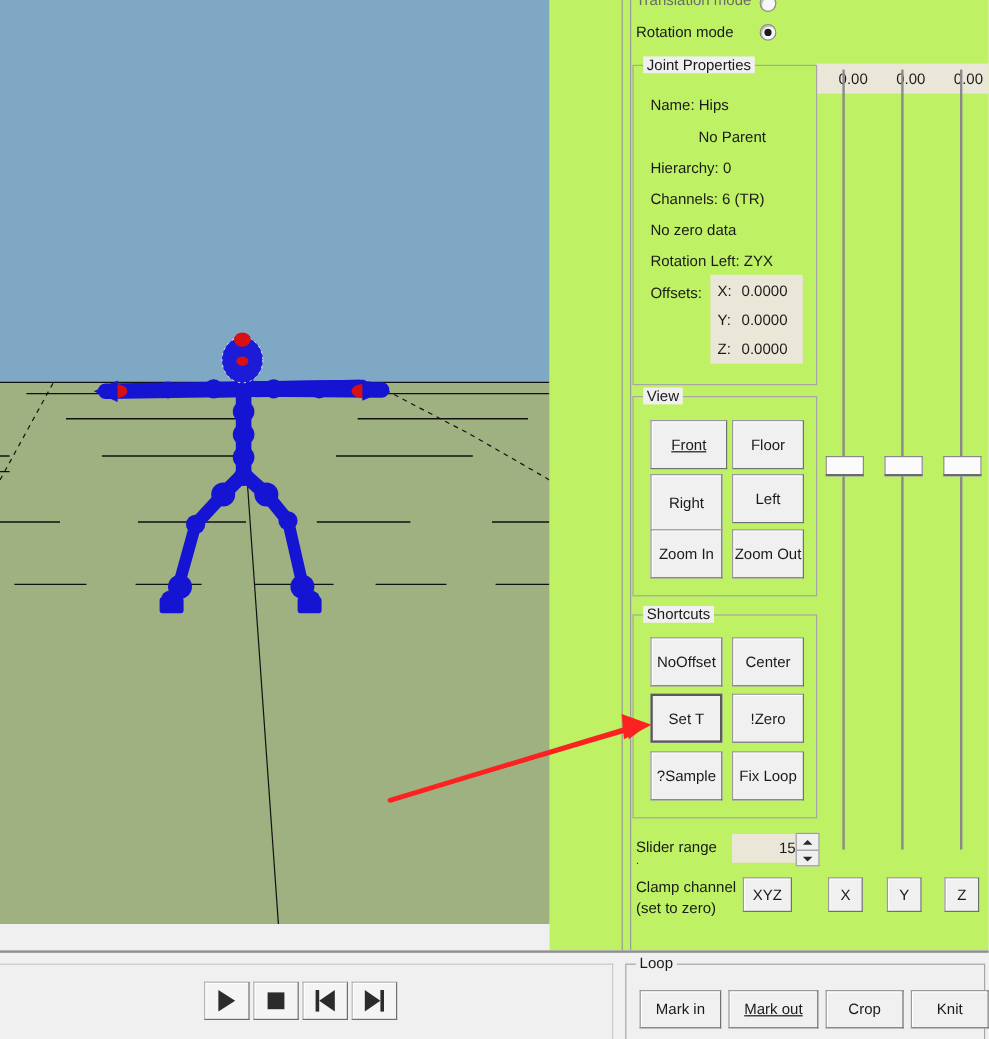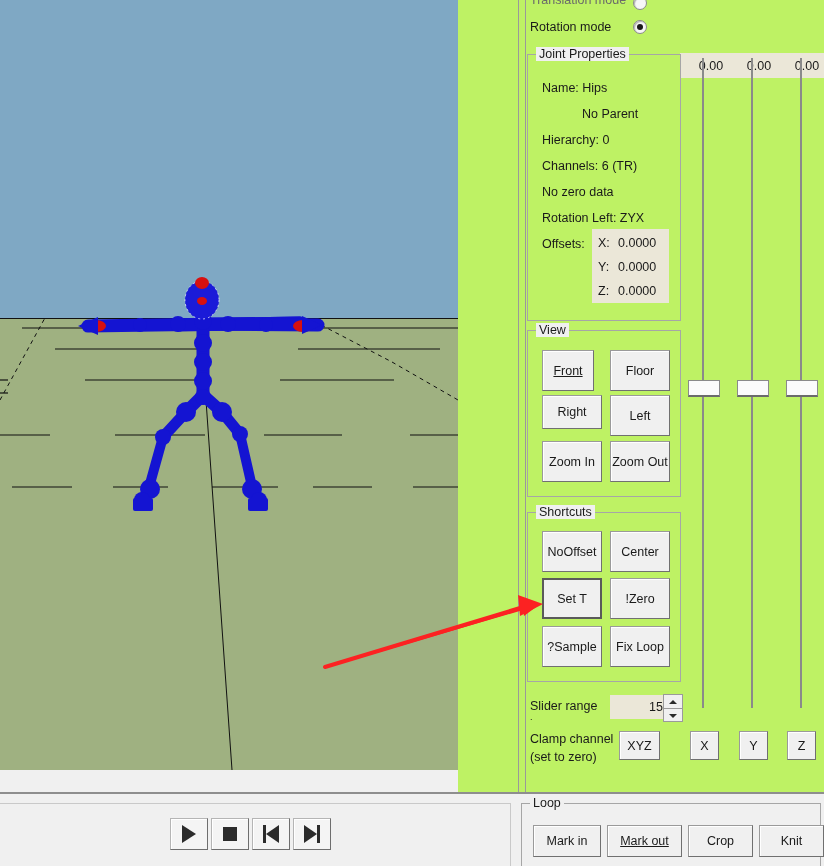--- a/index.html
+++ b/index.html
@@ -226,23 +226,23 @@
       <div style="position:absolute;left:26px;top:7px;">0.0000</div>
       <div style="position:absolute;left:6px;top:31px;">Y:</div>
       <div style="position:absolute;left:26px;top:31px;">0.0000</div>
       <div style="position:absolute;left:6px;top:55px;">Z:</div>
       <div style="position:absolute;left:26px;top:55px;">0.0000</div>
     </div>
   </div>
 
   <div class="grp" style="left:69px;top:330px;width:152px;height:165px;">
     <div class="glabel">View</div>
-    <button class="btn" style="left:14px;top:19px;width:52px;height:41px;text-decoration:underline;">Front</button>
+    <button class="btn" style="left:14px;top:19px;width:64px;height:41px;text-decoration:underline;">Front</button>
     <button class="btn" style="left:82px;top:19px;width:60px;height:41px;">Floor</button>
-    <button class="btn" style="left:14px;top:64px;width:60px;height:34px;">Right</button>
+    <button class="btn" style="left:14px;top:64px;width:60px;height:47px;">Right</button>
     <button class="btn" style="left:82px;top:64px;width:60px;height:41px;">Left</button>
     <button class="btn" style="left:14px;top:110px;width:60px;height:41px;">Zoom In</button>
     <button class="btn" style="left:82px;top:110px;width:60px;height:41px;">Zoom Out</button>
   </div>
 
   <div class="grp" style="left:69px;top:512px;width:152px;height:168px;">
     <div class="glabel">Shortcuts</div>
     <button class="btn" style="left:14px;top:18px;width:60px;height:41px;">NoOffset</button>
     <button class="btn" style="left:82px;top:18px;width:60px;height:41px;">Center</button>
     <button class="btn focused" style="left:14px;top:65px;width:60px;height:41px;">Set T</button>

